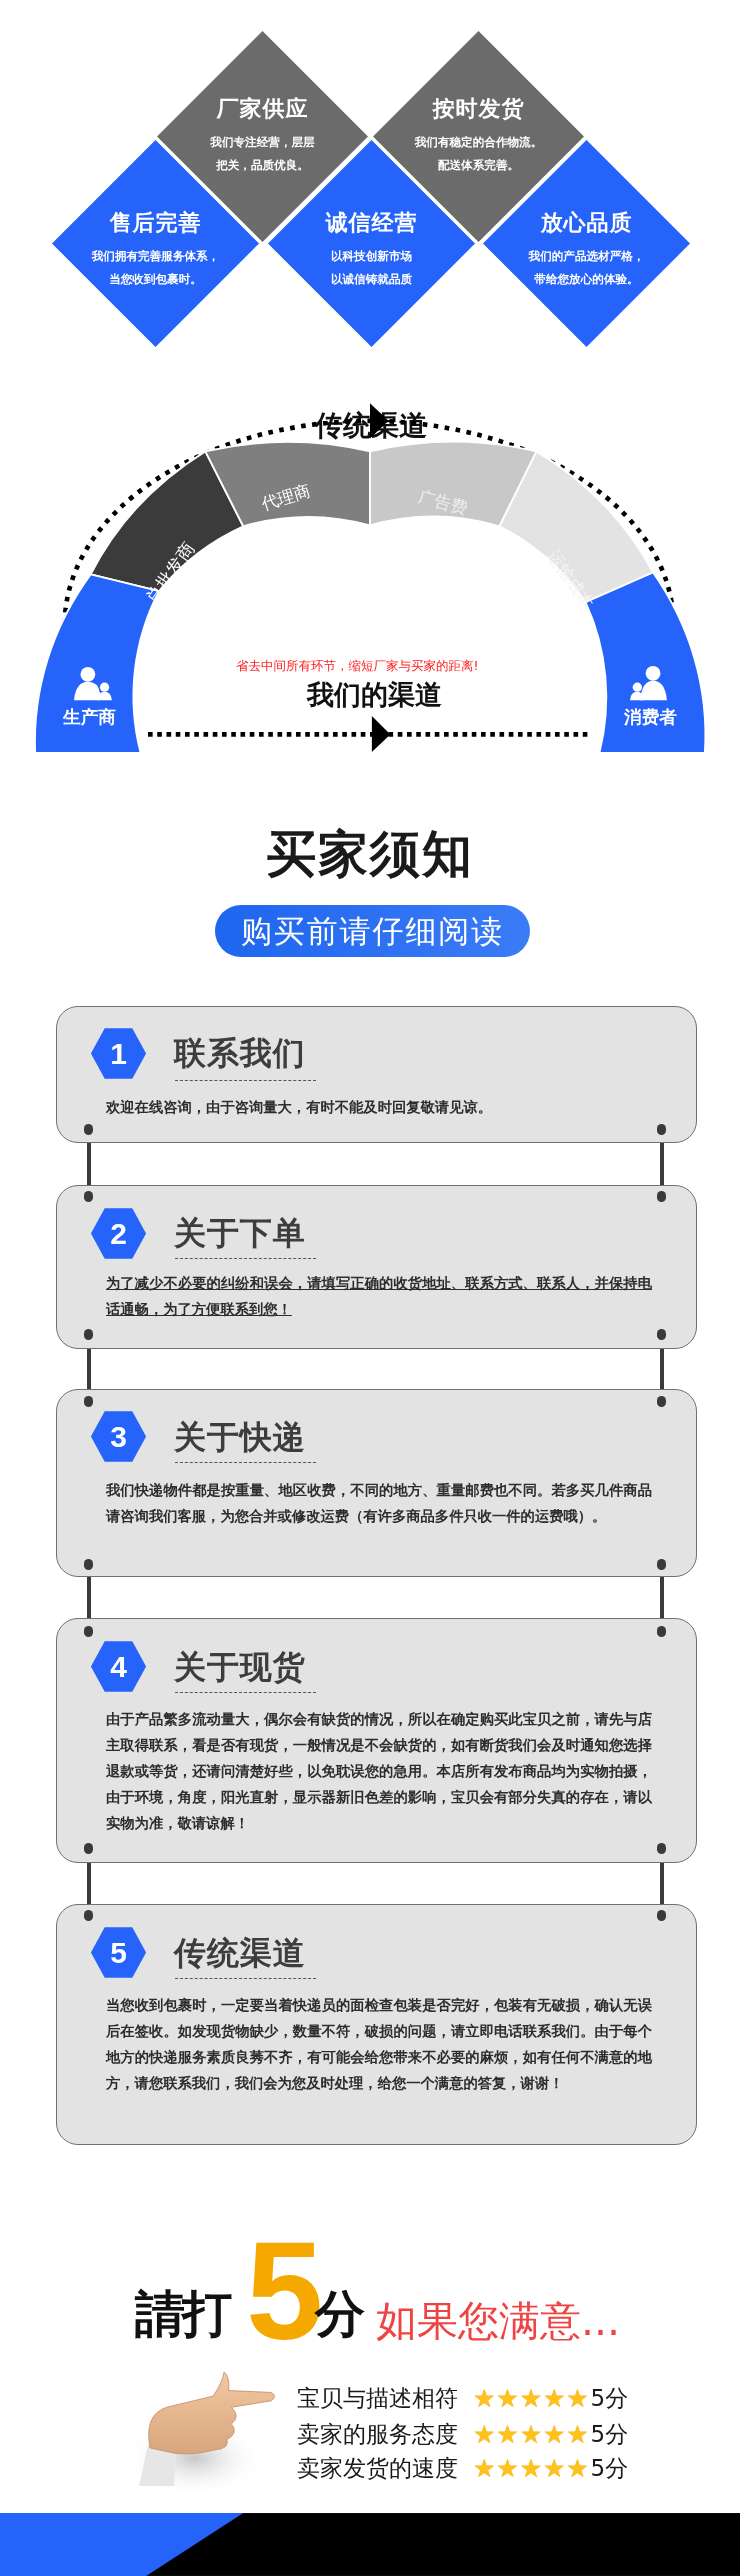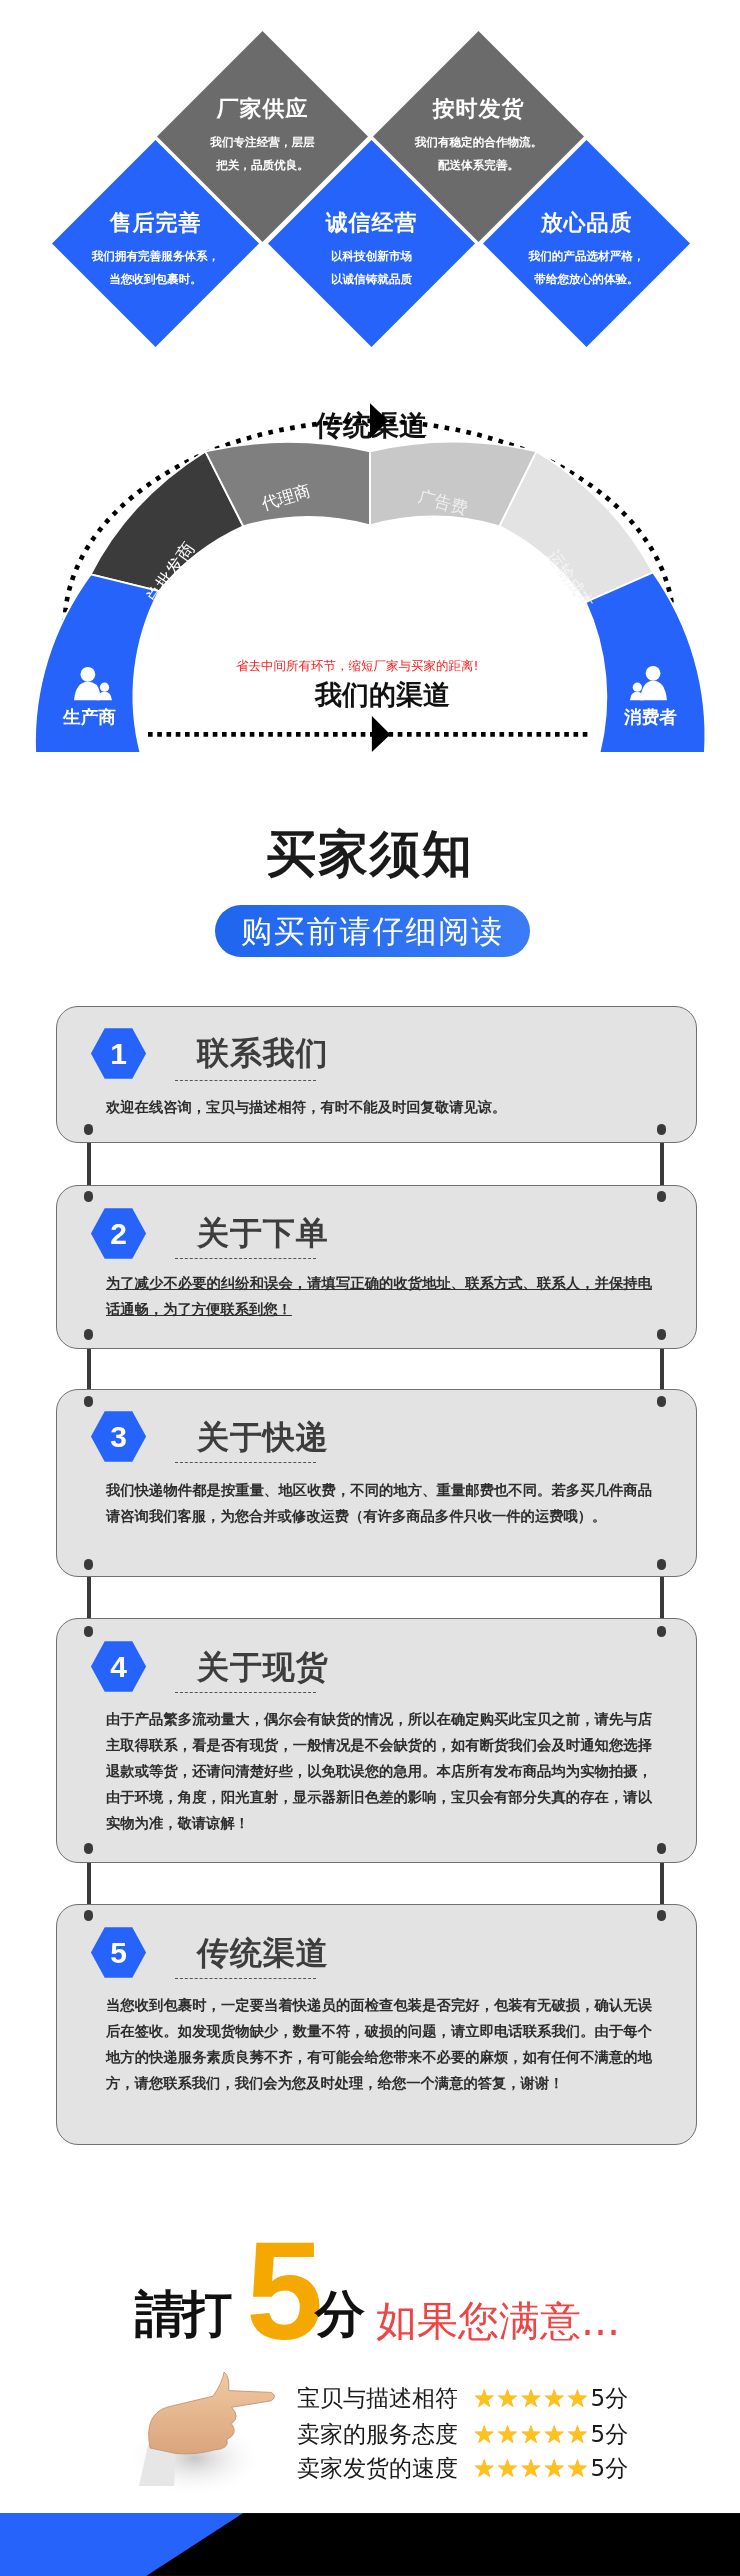--- a/index.html
+++ b/index.html
@@ -22,21 +22,21 @@
   .end-label { position: absolute; color: #fff; font-size: 17.6px; font-weight: bold; white-space: nowrap; text-align: center; }
 
   
   .notice-title { position: absolute; left: 0; width: 740px; top: 821px; text-align: center; font-size: 50px; font-weight: bold; color: #1a1a1a; letter-spacing: 1.9px; }
   .pill { position: absolute; left: 215px; top: 905px; width: 315px; height: 52px; border-radius: 26px; background: linear-gradient(90deg, #1e66ee, #3b7bf6); color: #fff; font-size: 31px; text-align: center; line-height: 52px; letter-spacing: 1.9px; }
 
   .card { position: absolute; left: 56px; width: 641px; background: #e3e3e3; border: 1.4px solid #707070; border-radius: 22px; }
   .badge { position: absolute; width: 57px; height: 53px; }
   .badge svg { position: absolute; left: 0; top: 0; }
   .badge span { position: absolute; left: 0; top: 0; width: 57px; height: 53px; line-height: 53px; text-align: center; color: #fff; font-size: 30px; font-weight: bold; font-family: "Liberation Sans", sans-serif; }
-  .card-title { position: absolute; font-size: 32px; font-weight: bold; color: #3d3d3d; letter-spacing: 0.9px; white-space: nowrap; line-height: 37px; margin-left: 23px; }
+  .card-title { position: absolute; font-size: 32px; font-weight: bold; color: #3d3d3d; letter-spacing: 0.9px; white-space: nowrap; line-height: 37px; }
   .dash { position: absolute; width: 141px; border-top: 1.9px dashed #555; }
   .card-body { position: absolute; left: 49px; width: 546px; font-size: 14.3px; line-height: 26px; color: #2d2d2d; font-weight: bold; text-align: justify; }
   .conn { position: absolute; width: 3.7px; background: #3a3a3a; }
   .dot { position: absolute; width: 9.3px; height: 11px; border-radius: 4.6px; background: #3a3a3a; }
 
   
   .r-big { position: absolute; font-family: "DejaVu Serif", "Liberation Serif", serif; font-weight: bold; color: #111; }
   .five { position: absolute; font-family: "Liberation Sans", sans-serif; font-weight: bold; color: #f5a800; }
   .r-thin { position: absolute; color: #555; font-weight: normal; white-space: nowrap; }
   .rate-row { position: absolute; left: 297px; height: 31px; display: flex; align-items: center; white-space: nowrap; }
@@ -143,21 +143,21 @@
 
   <div class="seg-label" style="left:135px; top:561px; transform: rotate(-55deg); font-size:17.6px;">总批发商</div>
   <div class="seg-label" style="left:261px; top:486px; transform: rotate(-17deg); font-size:16.7px;">代理商</div>
   <div class="seg-label" style="left:418px; top:491px; transform: rotate(15deg); font-size:16.7px; color:#efefef;">广告费</div>
   <div class="seg-label" style="left:537px; top:568px; transform: rotate(55deg); font-size:16.7px; color:#f5f5f5;">运输成本</div>
 
   <div class="end-label" style="left:57px; top:705px; width:65px;">生产商</div>
   <div class="end-label" style="left:618px; top:705px; width:65px;">消费者</div>
 
   <div class="channel-title" style="left:236px; top:658px; font-size:12.5px; color:#ff1a1a; font-weight:normal;">省去中间所有环节，缩短厂家与买家的距离!</div>
-  <div class="channel-title" style="left:315px; top:677px; font-size:27px;">我们的渠道</div>
+  <div class="channel-title" style="left:307px; top:677px; font-size:27px;">我们的渠道</div>
 </section>
 
 <section>
   <div class="notice-title">买家须知</div>
   <div class="pill">购买前请仔细阅读</div>
 
   <div class="conn" style="left:87px; top:1129px; height:69px;"></div>
   <div class="conn" style="left:660px; top:1129px; height:69px;"></div>
   <div class="conn" style="left:87px; top:1335px; height:67px;"></div>
   <div class="conn" style="left:660px; top:1335px; height:67px;"></div>
@@ -168,21 +168,21 @@
 
   <div class="card" style="top:1006px; height:137px;">
     <div class="badge" style="left:33px; top:20.4px;">
       <svg width="57" height="53" viewBox="0 0 62 57">
           <polygon points="16,1 46,1 61,28.5 46,56 16,56 1,28.5" fill="#2563fb" stroke-linejoin="round"></polygon>
         </svg>
       <span>1</span>
     </div>
     <div class="card-title" style="left:117px; top:28px;">联系我们</div>
     <div class="dash" style="left:118px; top:73px;"></div>
-    <div class="card-body" style="top:87px;">欢迎在线咨询，宝贝与描述相符，有时不能及时回复敬请见谅。</div>
+    <div class="card-body" style="top:87px;">欢迎在线咨询，由于咨询量大，有时不能及时回复敬请见谅。</div>
   </div>
   <div class="dot" style="left:84px; top:1124px;"></div>
   <div class="dot" style="left:657px; top:1124px;"></div>
 
   <div class="card" style="top:1185px; height:164px;">
     <div class="badge" style="left:33px; top:21px;">
       <svg width="57" height="53" viewBox="0 0 62 57">
           <polygon points="16,1 46,1 61,28.5 46,56 16,56 1,28.5" fill="#2563fb"></polygon>
         </svg>
       <span>2</span>

